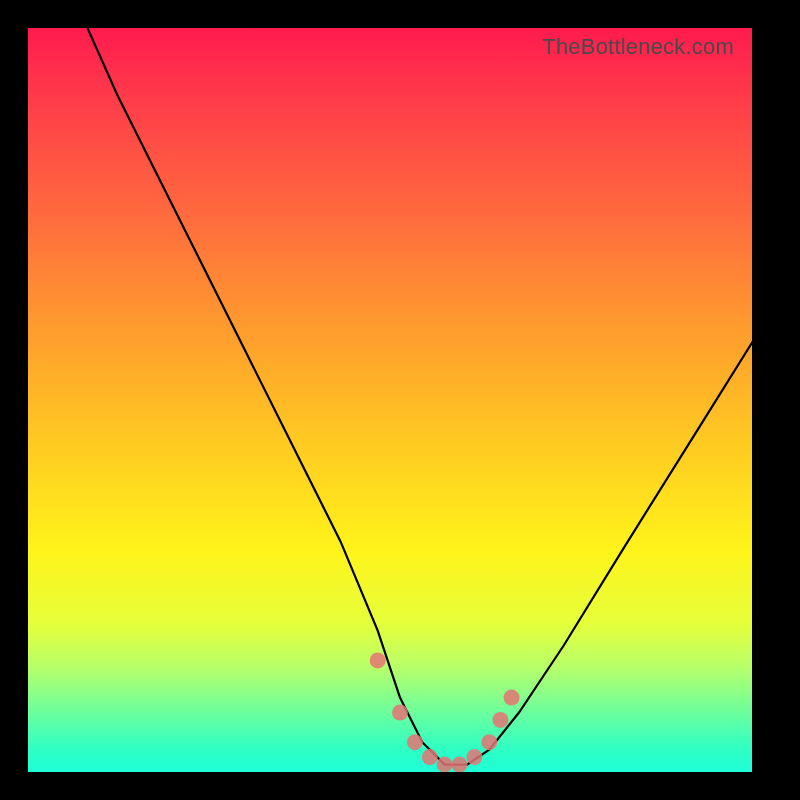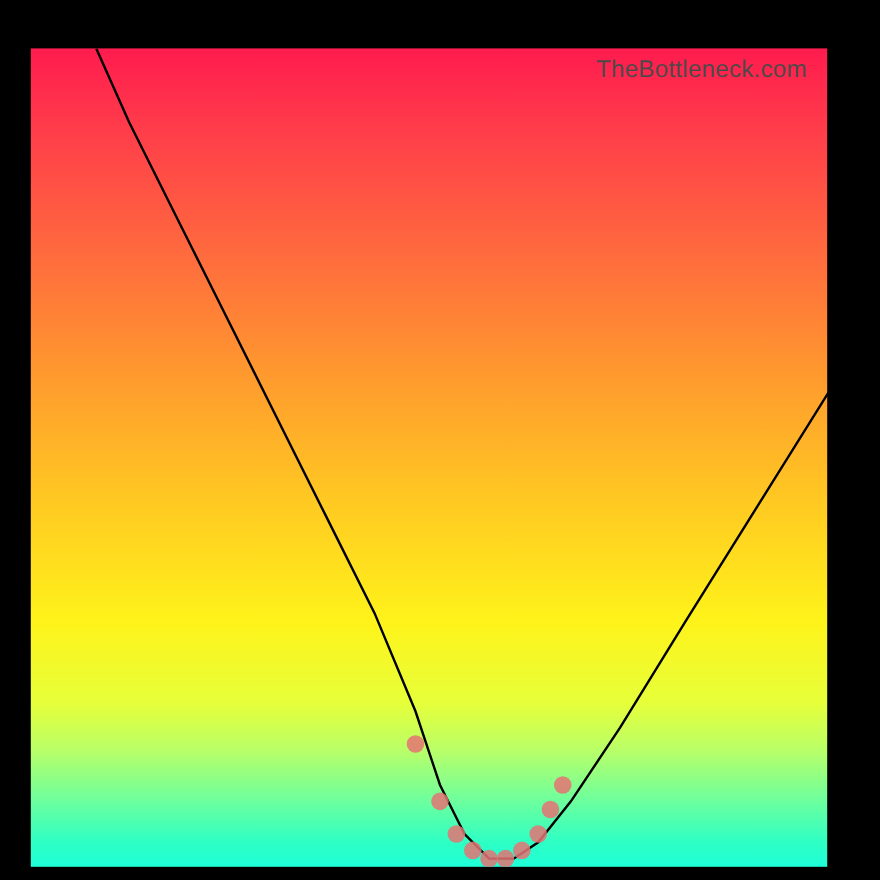--- a/index.html
+++ b/index.html
@@ -13,21 +13,21 @@
   }
   .frame {
     position: relative;
     width: 800px;
     height: 800px;
     background: #000;
   }
   .plot {
     position: absolute;
     left: 28px;
-    top: 44px;
+    top: 28px;
     width: 724px;
     height: 744px;
     background: linear-gradient(
       to bottom,
       #ff1b4e 0%,
       #ff3d4a 10%,
       #ff6a3e 25%,
       #ff9a2e 40%,
       #ffc822 55%,
       #fff31a 70%,

